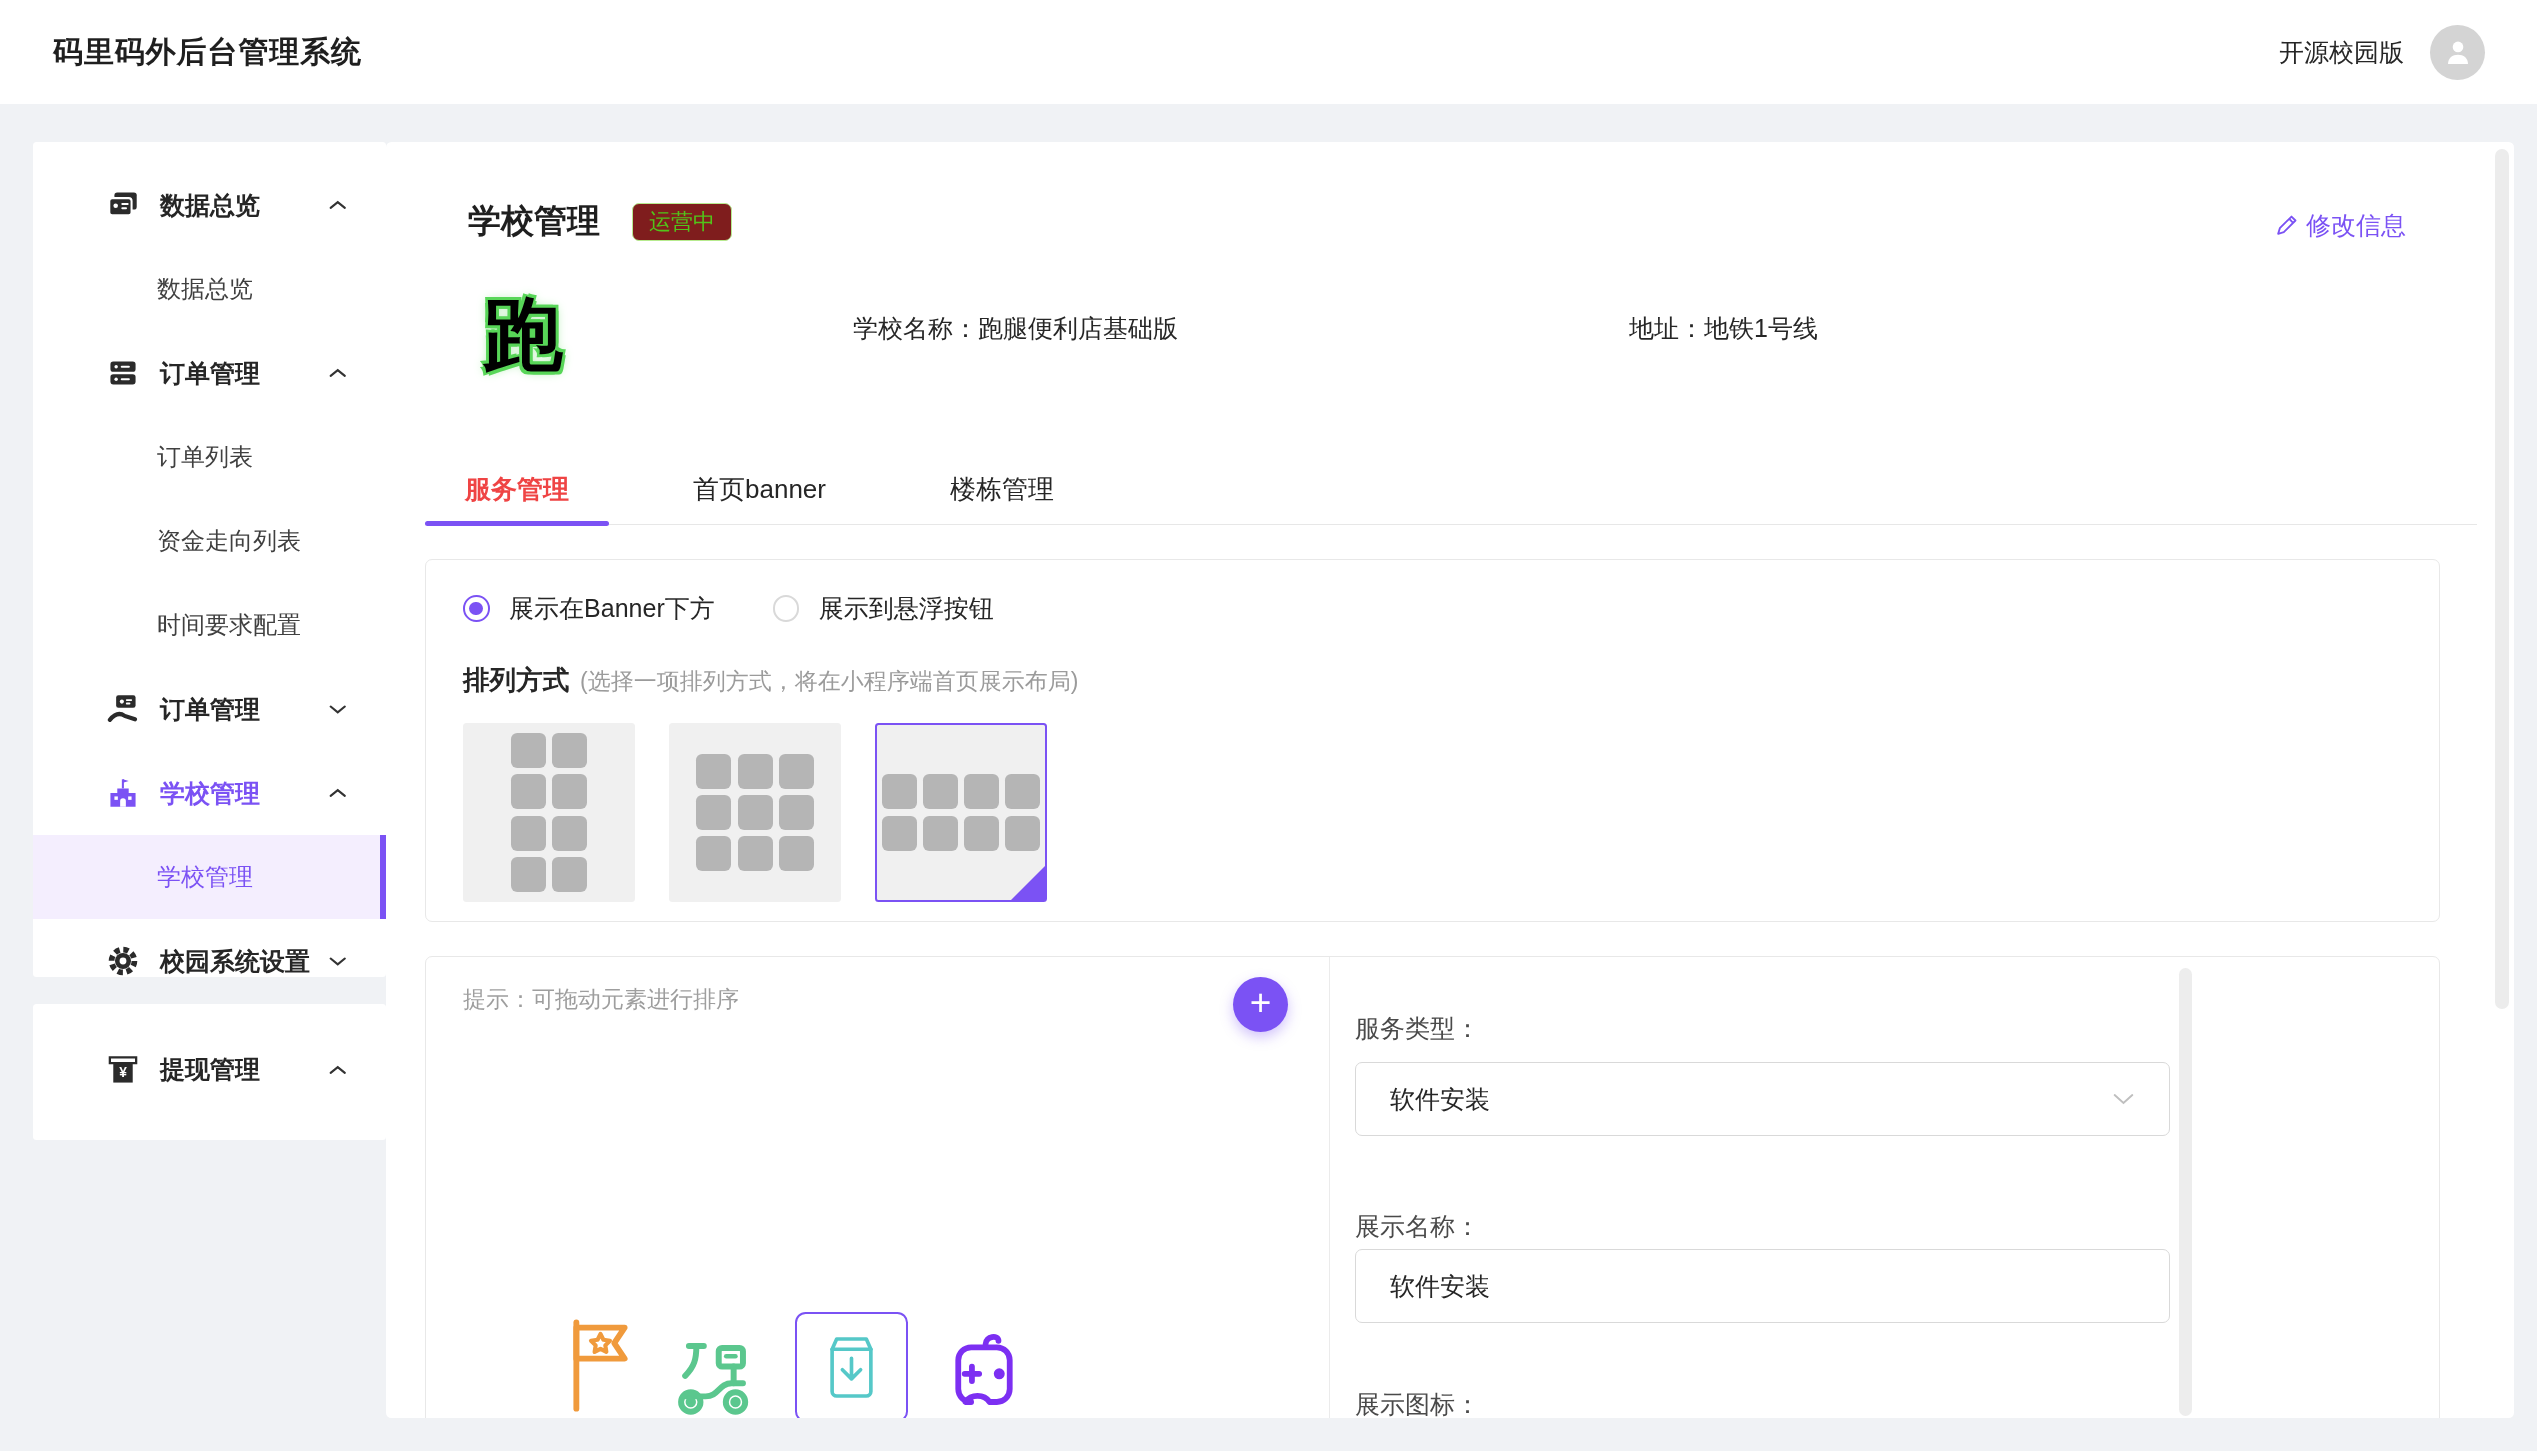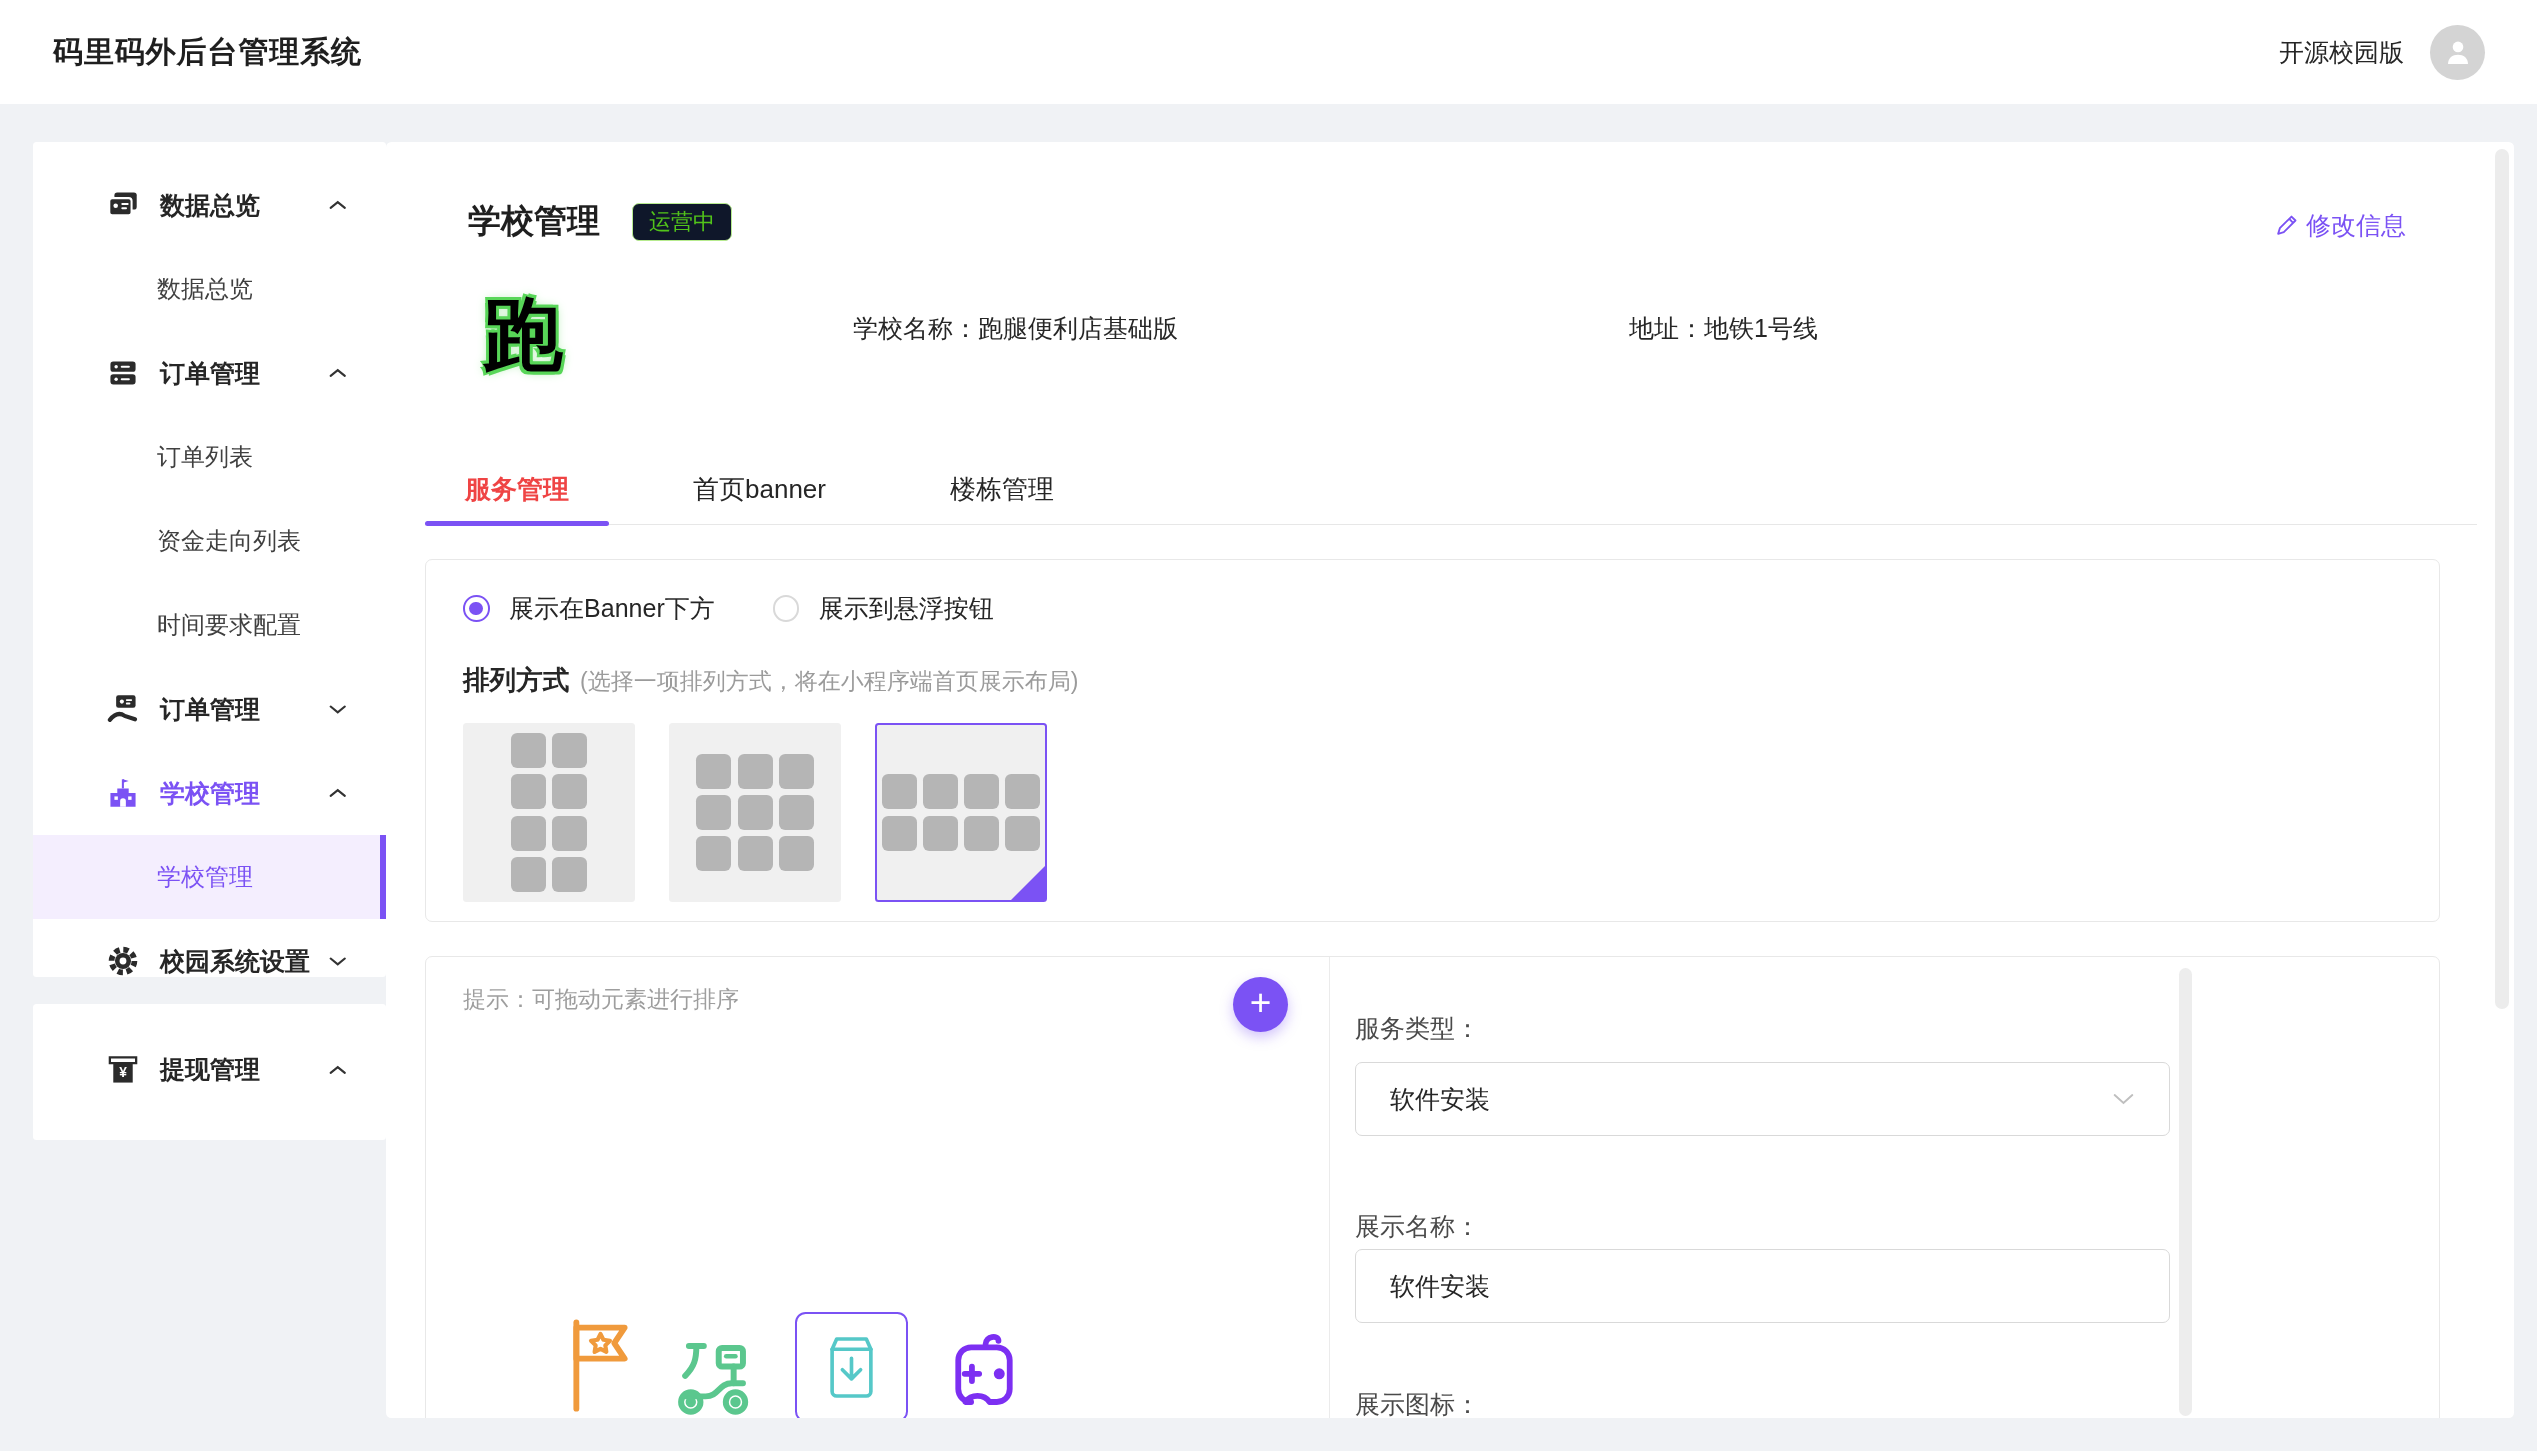--- a/index.html
+++ b/index.html
@@ -41,21 +41,21 @@
   .menu-sub.active { background:#f4eefe; border-right:6.2px solid #7b52f4; }
   .menu-sub.active .mi-label { color:#7b52f4; }
   
   .main-card {
     flex:1; background:#fff; border-radius:5.3px; position:relative; overflow:hidden;
     height:1276px;
   }
   .page-title { position:absolute; left:82px; top:57px; display:flex; align-items:center; }
   .page-title h1 { font-size:33px; font-weight:bold; color:#1f1f1f; }
   .status-badge {
-    margin-left:32px; font-size:22px; color:#52c41a; background:#0f172a;
+    margin-left:32px; font-size:22px; color:#52c41a; background:#7f1d1d;
     border:1.8px solid #b7eb8f; border-radius:7px; padding:7px 16px; line-height:1;
   }
   .edit-link {
     position:absolute; right:108px; top:67px; display:flex; align-items:center; gap:7px;
     color:#7b52f4; font-size:25px; cursor:pointer;
   }
   .edit-link svg { width:25px; height:25px; }
   .school-logo {
     position:absolute; left:97px; top:140px; font-size:80px; font-weight:900; color:#000;
     text-shadow:2.7px 2.7px 0 #58d658,-2.7px -2.7px 0 #58d658,2.7px -2.7px 0 #58d658,-2.7px 2.7px 0 #58d658,0 0 10.6px #9fe89f;

